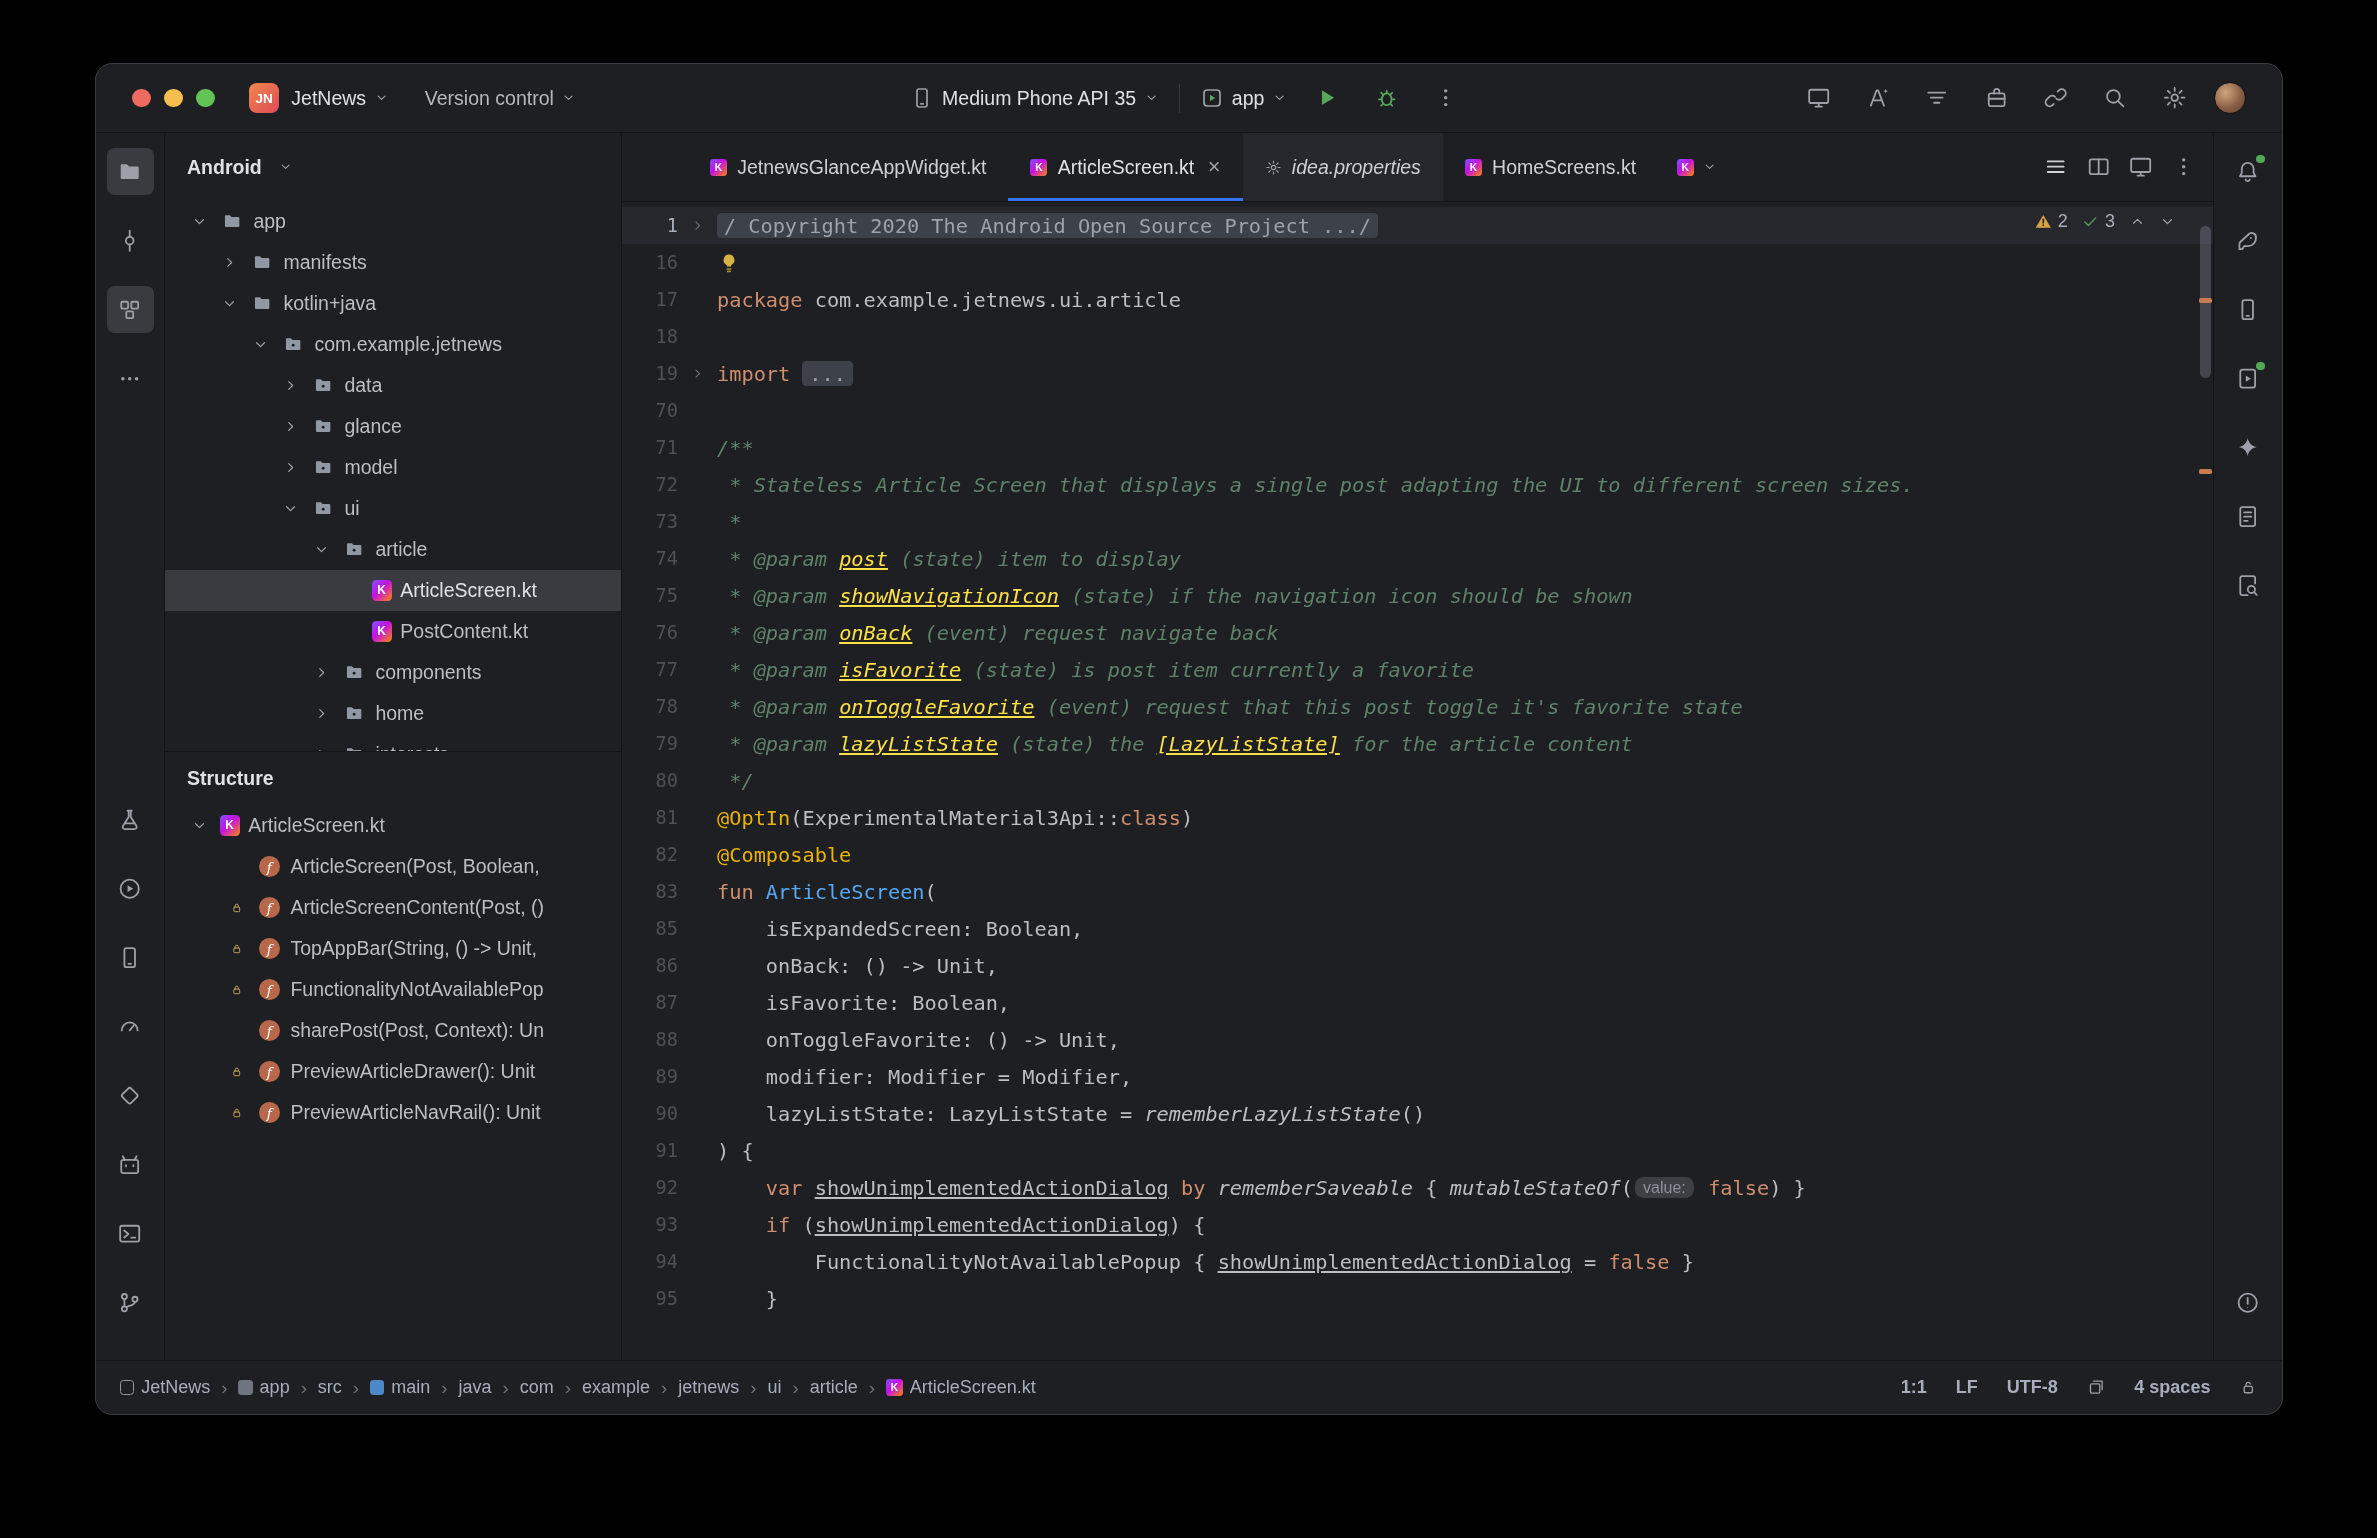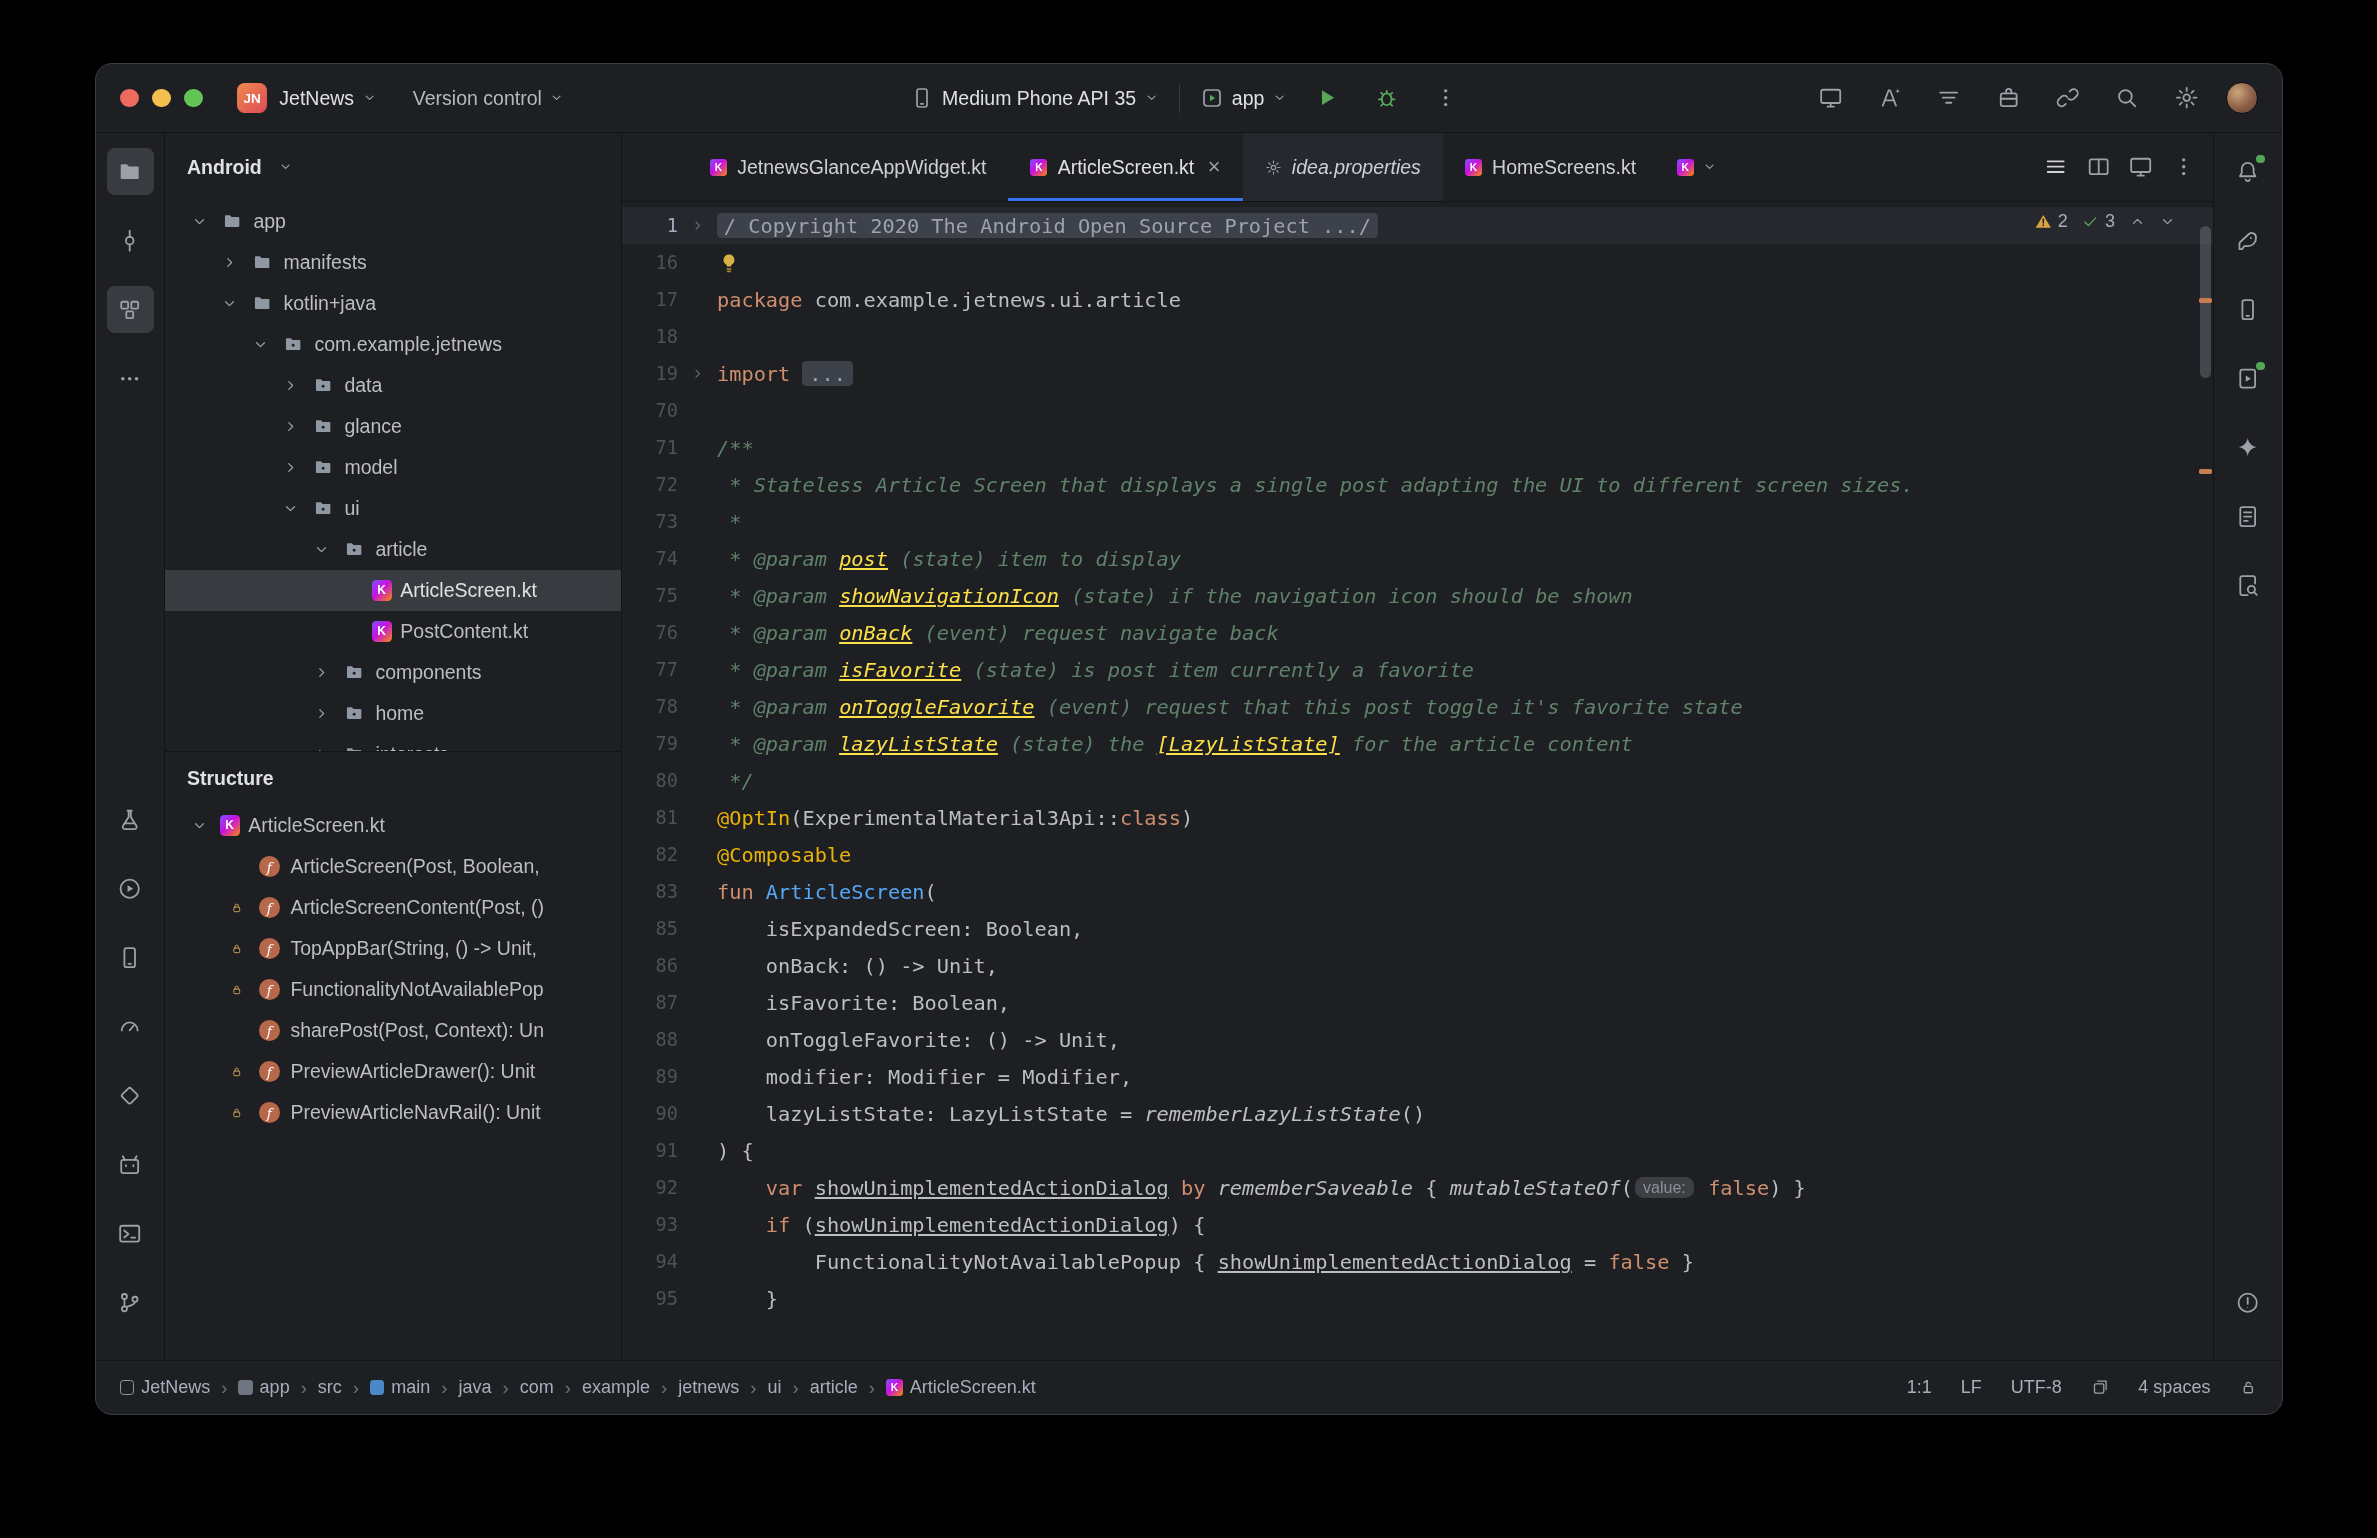--- a/index.html
+++ b/index.html
@@ -2,21 +2,21 @@
 <html style="font-size:13.5px"><head>
 <meta charset="utf-8">
 <style>
   html,body{margin:0;padding:0;background:#000;width:2377px;height:1538px;overflow:hidden;
     font-family:"Liberation Sans","DejaVu Sans",sans-serif;}
   *{box-sizing:border-box;}
   .window{position:absolute;left:95px;top:63px;width:2188px;height:1352px;background:#1E1F22;
     border-radius:17px;border:0.8px solid #3a3d41;box-shadow:0 34px 102px rgba(0,0,0,.75);
     display:flex;flex-direction:column;overflow:hidden;}
   
-  .titlebar{flex:0 0 69px;display:flex;align-items:center;padding:0 24px;border-bottom:0.8px solid #131415;text-align:center;}
+  .titlebar{flex:0 0 69px;display:flex;align-items:center;padding:0 36px;border-bottom:0.8px solid #131415;text-align:center;}
   .lights{display:flex;gap:13.5px;margin-right:34px;}
   .light{width:18.6px;height:18.6px;border-radius:50%;}
   .light.red{background:#EC6A5E}.light.yellow{background:#F5BF4F}.light.green{background:#61C454}
   .logo{width:30.5px;height:30.5px;border-radius:7.6px;background:linear-gradient(135deg,#F0894C,#DD4A58);
     color:#fff;font-weight:700;font-size:13.5px;display:flex;align-items:center;justify-content:center;margin-right:12px;}
   .tb-item{display:flex;align-items:center;gap:7.6px;color:#DFE1E5;font-size:19.5px;white-space:nowrap;}
   .tb-item.dim{color:#B4B8BF;}
   .tb-center{flex:1;display:flex;align-items:center;justify-content:center;gap:20.3px;min-width:0;}
   .tb-right{display:flex;align-items:center;gap:20.3px;}
   .vdiv{width:0.8px;height:29px;background:#393B40;}
@@ -92,21 +92,21 @@
   
   .sbar{flex:0 0 54px;border-top:0.8px solid #131415;display:flex;align-items:center;padding:0 24px;
     font-size:18px;color:#A8ADBD;}
   .crumbs{flex:1;display:flex;align-items:center;gap:11px;min-width:0;overflow:hidden;}
   .crumb{display:flex;align-items:center;gap:6.8px;white-space:nowrap;}
   .sep{color:#6F737A;font-size:18.6px;}
   .csq{width:14.4px;height:14.4px;border-radius:3.4px;flex:none;}
   .csq.outline{border:1.7px solid #8F98A3;}
   .csq.fill{background:#6E7480;}
   .csq.blue{background:#4A88C7;}
-  .sright{display:flex;align-items:center;gap:29px;color:#A8ADBD;}
+  .sright{display:flex;align-items:center;gap:29px;color:#A8ADBD;font-weight:bold;}
   .sright .ic{color:#9DA0A8;}
 </style>
 </head>
 <body>
 
 <div class="window">
 
   <div class="titlebar">
     <div class="lights">
       <span class="light red"></span>

